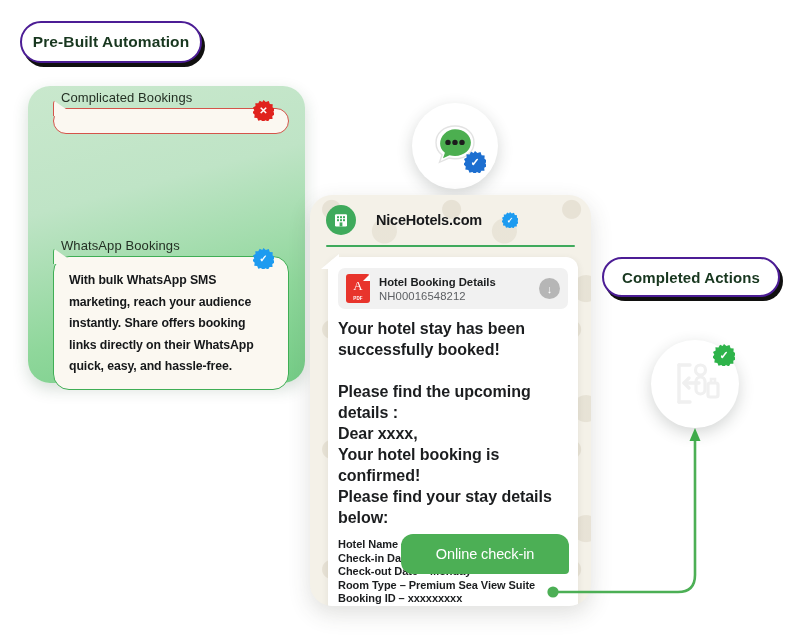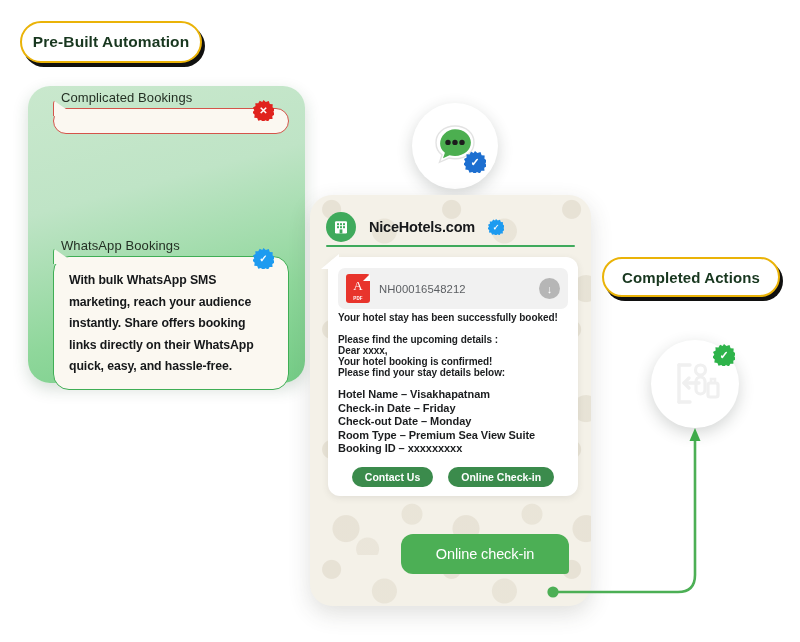--- a/index.html
+++ b/index.html
@@ -15,21 +15,21 @@
 
   .stage { position: absolute; inset: 0; }
 
   
   .outline-pill {
     position: absolute;
     display: flex;
     align-items: center;
     justify-content: center;
     background: #ffffff;
-    border: 2px solid #eab308;
+    border: 2px solid #4c1d95;
     border-radius: 34px;
     color: #18371f;
     font-weight: 700;
     letter-spacing: .1px;
     box-shadow: 3px 4px 0 #10100f;
   }
   #pill-prebuilt {
     left: 20px; top: 21px;
     width: 182px; height: 42px;
     font-size: 15.5px;
@@ -144,25 +144,25 @@
       radial-gradient(circle at 18% 12%, rgba(214,206,188,.85) 0 9px, transparent 10px),
       radial-gradient(circle at 62% 30%, rgba(214,206,188,.7) 0 12px, transparent 13px),
       radial-gradient(circle at 85% 66%, rgba(214,206,188,.7) 0 10px, transparent 11px),
       radial-gradient(circle at 30% 78%, rgba(214,206,188,.8) 0 13px, transparent 14px),
       radial-gradient(circle at 48% 95%, rgba(214,206,188,.6) 0 11px, transparent 12px);
     background-size: 120px 120px;
   }
 
   .chat-header {
     position: absolute;
-    left: 0; top: 7px; right: 0;
+    left: 0; top: 0; right: 0;
     height: 50px;
     display: flex;
     align-items: center;
-    gap: 13px;
+    gap: 20px;
     padding: 0 16px;
   }
   .avatar {
     width: 30px; height: 30px;
     border-radius: 50%;
     background: #3faa5c;
     display: flex; align-items: center; justify-content: center;
     flex: none;
   }
   .brand-name {
@@ -265,23 +265,23 @@
     width: 21px; height: 21px;
     border-radius: 50%;
     background: #b6b6b6;
     display: flex; align-items: center; justify-content: center;
     color: #ffffff;
     font-size: 11px;
     flex: none;
   }
 
   .msg-body {
-    margin-top: 3px;
-    font-size: 10px;
-    line-height: 11px;
+    margin-top: 9px;
+    font-size: 16px;
+    line-height: 21px;
     color: #1b1d1f;
     font-weight: 600;
     white-space: pre-line;
     letter-spacing: -.05px;
   }
   .msg-details {
     margin-top: 10px;
     font-size: 11px;
     line-height: 13.6px;
     color: #1b1d1f;
@@ -403,20 +403,21 @@
     <div class="header-rule"></div>
 
     <div class="message-card">
 
       <div class="attachment">
         <div class="pdf-icon">
           <div class="pdf-a">A</div>
           <div class="pdf-tag">PDF</div>
         </div>
         <div class="attachment-text">
+          <div class="attachment-title">Hotel Booking Details</div>
           <div class="attachment-sub">NH00016548212</div>
         </div>
         <div class="download-btn">
           <span>↓</span>
         </div>
       </div>
 
       <div class="msg-body">Your hotel stay has been successfully booked!
 
 Please find the upcoming details :

